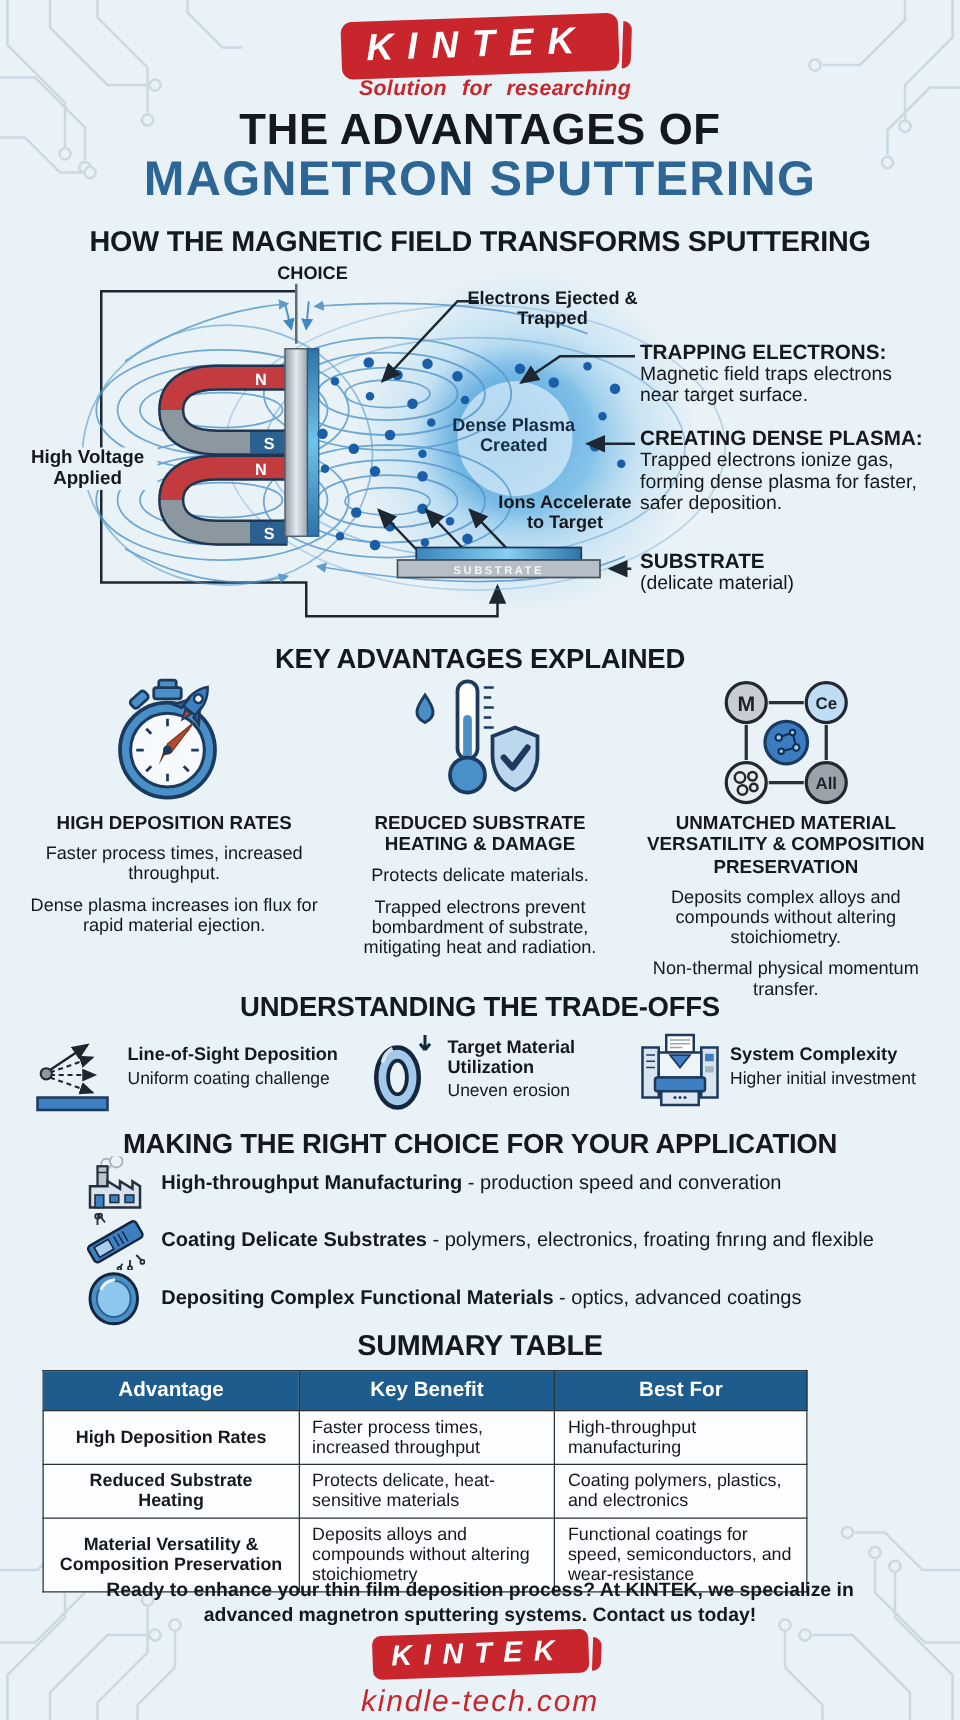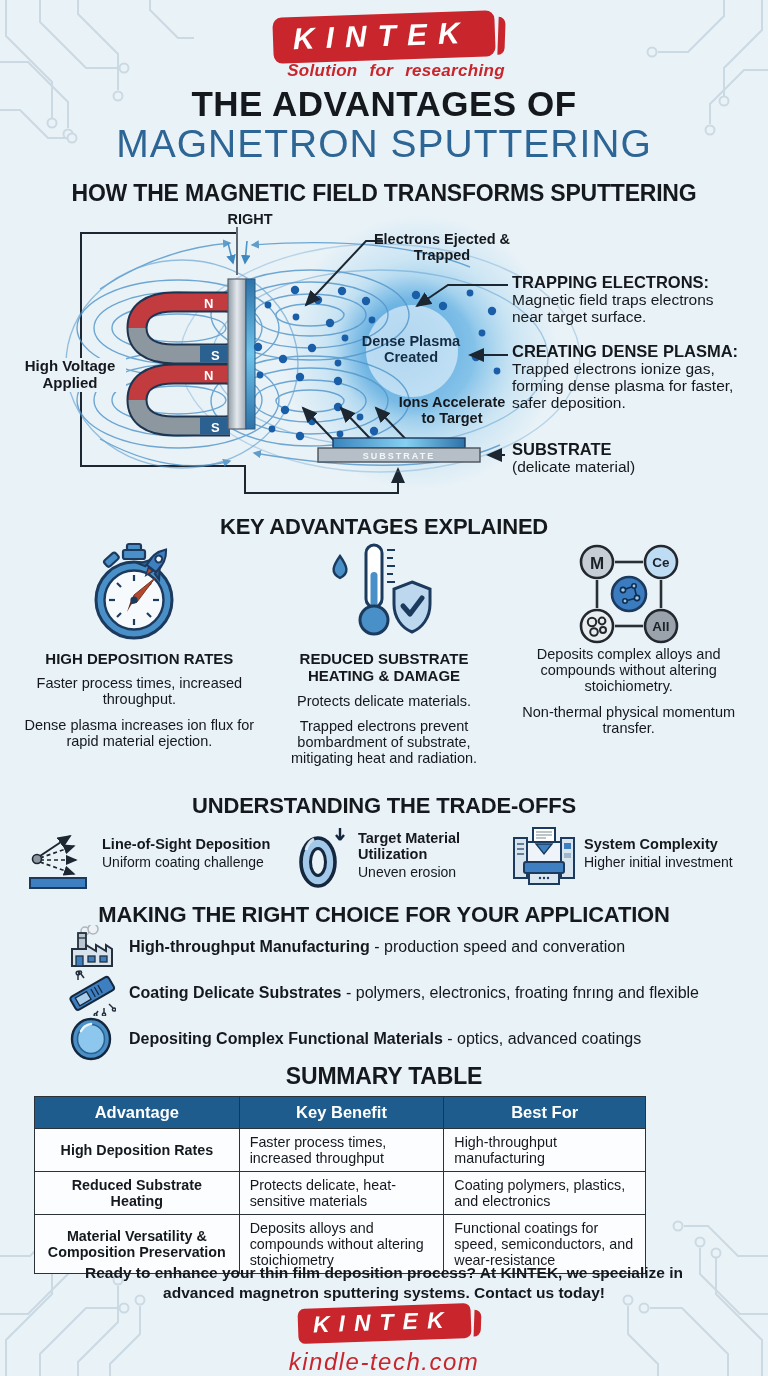--- a/index.html
+++ b/index.html
@@ -11,21 +11,21 @@
   
   .logo-row{left:0;width:768px;display:flex;justify-content:center;}
   .logo{position:relative;background:#c9252c;border-radius:9px;padding:7px 24px 9px 20px;transform:rotate(-2deg);}
   .logo::after{content:"";position:absolute;right:-10px;top:7px;bottom:1px;width:7px;background:#c9252c;
                border-radius:0 10px 10px 0;transform:rotate(4deg);}
   .logo-text{color:#fff;font-weight:800;font-style:italic;font-size:30px;letter-spacing:11px;line-height:1;display:block;}
   .logo.small{padding:5px 18px 7px 15px;border-radius:7px;}
   .logo.small .logo-text{font-size:23px;letter-spacing:9px;}
   .tagline{color:#c9252c;font-weight:800;font-style:italic;font-size:17px;word-spacing:7px;letter-spacing:.3px;padding-left:12px;}
   .title1{font-size:35px;font-weight:800;letter-spacing:.5px;}
-  .title2{font-size:39px;font-weight:400;color:#2d6595;letter-spacing:1px;}
+  .title2{font-size:39px;font-weight:700;color:#2d6595;letter-spacing:1px;}
   
   .diagram{left:0;top:205px;width:768px;height:300px;}
   .dlabel{position:absolute;font-weight:700;font-size:14.5px;line-height:1.12;text-align:center;color:#15191e;}
   .halo{background:#e9f2f7;margin-top:24px;}
   .ann{position:absolute;width:235px;}
   .ann .t{font-weight:800;font-size:16.5px;line-height:1.05;}
   .ann .b{font-size:15.5px;line-height:1.08;margin-top:1px;}
   svg text.mg{font:700 13px "Liberation Sans",sans-serif;fill:#fff;}
   svg text.subT{font:700 9px "Liberation Sans",sans-serif;fill:#f2f6f9;letter-spacing:2px;text-anchor:middle;}
   svg text.molT{font:800 17px "Liberation Sans",sans-serif;text-anchor:middle;fill:#1d2228;}
@@ -262,21 +262,21 @@
       <path d="M383 36 H366 L306 100" fill="none" stroke="#1d2732" stroke-width="2" marker-end="url(#mB)"></path>
       <path d="M508 80 H448 L417 101" fill="none" stroke="#1d2732" stroke-width="2" marker-end="url(#mB)"></path>
       <path d="M508 150 H470" fill="none" stroke="#1d2732" stroke-width="2" marker-end="url(#mB)"></path>
       <path d="M505 250 H488" fill="none" stroke="#1d2732" stroke-width="2" marker-end="url(#mB)"></path>
 
       <rect x="333" y="233" width="132" height="10" fill="url(#subG)" stroke="#1c3a5e" stroke-width="1.4"></rect>
       <rect x="318" y="243" width="162" height="14" fill="#b6bfc7" stroke="#4a525a" stroke-width="1.4"></rect>
       <text class="subT" x="399" y="254">SUBSTRATE</text>
     </svg>
 
-    <div class="dlabel" style="left:205px;top:6px;width:90px">RIGHT</div>
+    <div class="dlabel" style="left:205px;top:6px;width:90px">CHOICE</div>
     <div class="dlabel halo" style="left:14px;top:129px;width:112px;font-size:15px">High Voltage Applied</div>
     <div class="dlabel" style="left:372px;top:26px;width:140px">Electrons Ejected &amp; Trapped</div>
     <div class="dlabel" style="left:355px;top:128px;width:112px;color:#132c44">Dense Plasma Created</div>
     <div class="dlabel" style="left:392px;top:189px;width:120px">Ions Accelerate to Target</div>
 
     <div class="ann" style="left:512px;top:69px">
       <div class="t">TRAPPING ELECTRONS:</div>
       <div class="b">Magnetic field traps electrons near target surface.</div>
     </div>
     <div class="ann" style="left:512px;top:138px">
@@ -377,20 +377,21 @@
           <g fill="none" stroke="#23282e" stroke-width="2">
             <circle cx="15" cy="80" r="4.2"></circle>
               <circle cx="25" cy="79" r="3.4"></circle>
             <circle cx="17" cy="90" r="3.8"></circle>
               <circle cx="26" cy="88" r="3"></circle>
           </g>
           <circle cx="84" cy="84" r="16" fill="#9aa3ac" stroke="#23282e" stroke-width="2.6"></circle>
           <text class="molT s" x="84" y="89">All</text>
         </svg>
       </div>
+      <div class="adv-t">UNMATCHED MATERIAL VERSATILITY &amp; COMPOSITION PRESERVATION</div>
       <p class="adv-p">Deposits complex alloys and compounds without altering stoichiometry.</p>
       <p class="adv-p">Non-thermal physical momentum transfer.</p>
     </div>
   </div>
 
   <div class="abs trade">
     <svg class="t-ico" style="left:28px;top:10px" width="66" height="62" viewBox="0 0 66 62">
       <defs>
           <marker id="mK" markerWidth="8" markerHeight="8" refX="6" refY="3" orient="auto">
             <path d="M0 0 L7 3 L0 6 Z" fill="#1d2732"></path>

